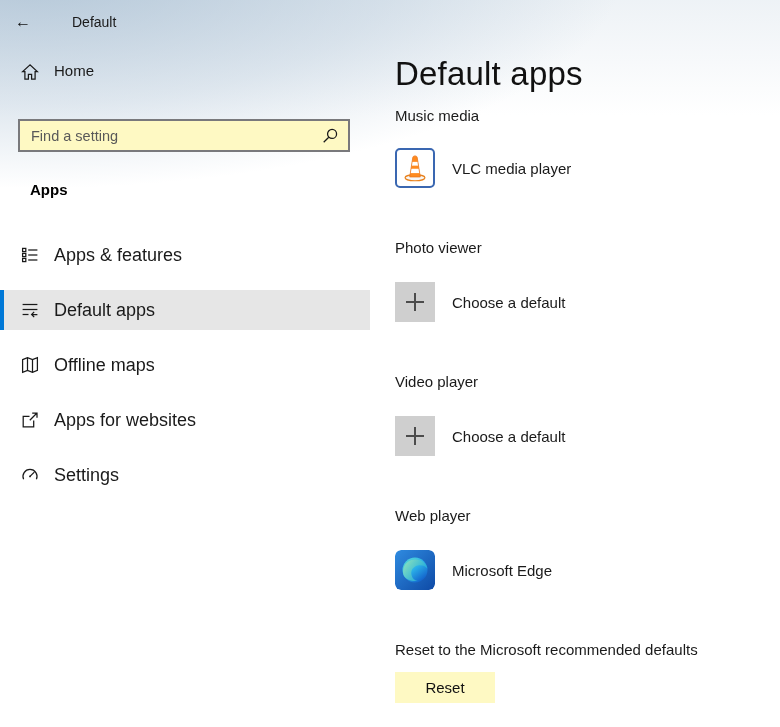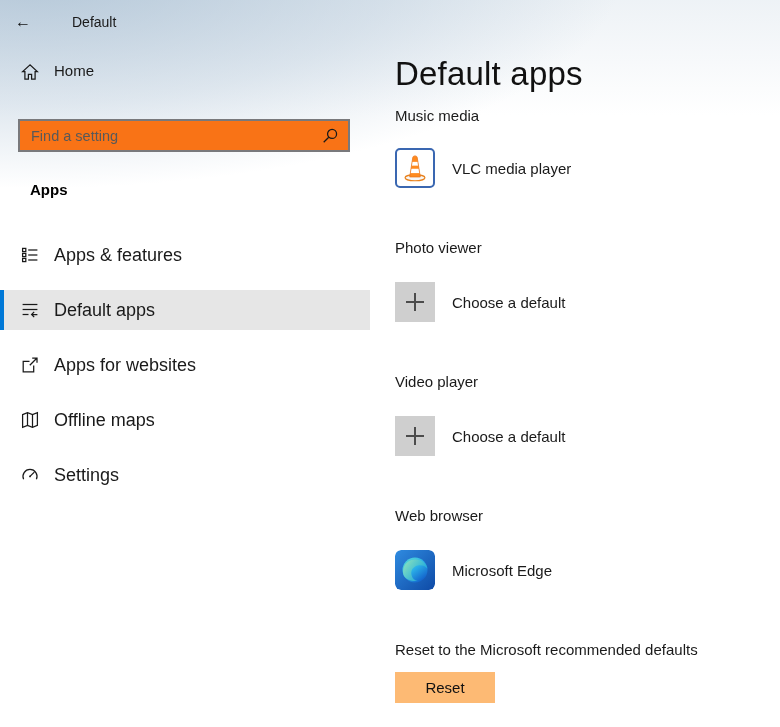--- a/index.html
+++ b/index.html
@@ -13,21 +13,21 @@
       radial-gradient(760px 280px at 30px -30px, rgba(141,170,196,0.60) 0%, rgba(158,183,206,0.32) 48%, rgba(255,255,255,0) 78%),
       linear-gradient(to bottom, rgba(186,204,219,0.25) 0%, rgba(255,255,255,0) 55%);
   }
   .layout{position:relative;z-index:1;display:flex;width:100%;height:100%;}
   .sidebar{flex:0 0 370px;width:370px;}
   .titlebar{height:44px;display:flex;align-items:center;padding-left:15px;}
   .back-button{width:22px;font-size:16px;cursor:pointer;color:#111;}
   .app-title{font-size:14px;margin-left:35px;}
   .home-row{margin-top:18px;height:40px;display:flex;padding-left:20px;cursor:pointer;}
   .home-label{margin-left:14px;font-size:15px;}
-  .search-box{margin:17px 20px 0 18px;height:29px;border:2px solid #79797c;background:#f97316;display:flex;align-items:center;padding:0 9px 0 11px;}
+  .search-box{margin:17px 20px 0 18px;height:29px;border:2px solid #79797c;background:#fef9c3;display:flex;align-items:center;padding:0 9px 0 11px;}
   .search-box input{flex:1;border:none;outline:none;background:transparent;font-family:inherit;font-size:14.5px;color:#2b2b2b;padding:0;min-width:0;}
   .search-box input::placeholder{color:#595959;opacity:1;}
   .section-header{margin-top:29px;padding-left:30px;font-size:15px;font-weight:bold;color:#000;}
   .nav{margin-top:37px;}
   .nav-item{height:40px;display:flex;align-items:center;padding-left:20px;margin-bottom:15px;position:relative;cursor:pointer;}
   .nav-item.selected{background:#e6e6e6;}
   .nav-item.selected::before{content:"";position:absolute;left:0;top:0;width:4px;height:100%;background:#0078d7;}
   .nav-icon{width:20px;height:20px;flex:0 0 20px;display:inline-flex;align-items:center;justify-content:center;}
   .nav-label{margin-left:14px;font-size:18px;}
   .main{flex:1;padding-left:25px;}
@@ -37,21 +37,21 @@
   .app-row{margin-top:25px;display:flex;align-items:center;}
   .app-row.vlc-row{margin-top:23px;text-align:right;}
   .tile{width:40px;height:40px;flex:0 0 40px;display:flex;align-items:center;justify-content:center;box-sizing:border-box;}
   .tile.plus-tile{background:#cfcfcf;position:relative;cursor:pointer;}
   .tile.plus-tile::before{content:"";position:absolute;left:11px;top:19.2px;width:18px;height:1.6px;background:#4c4c4c;}
   .tile.plus-tile::after{content:"";position:absolute;left:19.2px;top:11px;width:1.6px;height:18px;background:#4c4c4c;}
   .tile.vlc-tile{background:#fff;border:2px solid #3a67b1;border-radius:5px;}
   .tile.edge-tile{border-radius:6px;overflow:hidden;}
   .app-name{margin-left:17px;font-size:15px;}
   .reset-label{font-size:15px;line-height:19px;margin-top:50px;}
-  .reset-button{margin-top:13px;width:100px;height:31px;background:#fdba74;border:none;font-family:inherit;font-size:15px;color:#111;cursor:pointer;display:block;}
+  .reset-button{margin-top:13px;width:100px;height:31px;background:#fef9c3;border:none;font-family:inherit;font-size:15px;color:#111;cursor:pointer;display:block;}
   svg.icon{stroke:#191919;fill:none;stroke-width:1.25;}
 </style>
 </head>
 <body>
 
 <div class="top-gradient"></div>
 
 <div class="layout">
 
   <aside class="sidebar">
@@ -105,36 +105,36 @@
             <line x1="2.6" y1="14.5" x2="8.5" y2="14.5"></line>
             <path d="M11.6 14.5 H17.4 M14.2 11.9 L11.6 14.5 L14.2 17.1"></path>
           </svg>
         </span>
         <span class="nav-label">Default apps</span>
       </div>
 
       <div class="nav-item">
         <span class="nav-icon">
           <svg class="icon" width="20" height="20" viewBox="0 0 20 20">
-            <path d="M9.5 6.3 H3.2 V16.8 H13.7 V10.5"></path>
-            <path d="M9.8 10.2 L17 3 M12.2 3 H17 V7.8"></path>
-          </svg>
-        </span>
-        <span class="nav-label">Apps for websites</span>
-      </div>
-
-      <div class="nav-item">
-        <span class="nav-icon">
-          <svg class="icon" width="20" height="20" viewBox="0 0 20 20">
             <path d="M2.6 4.6 L7.5 2.6 L12.5 4.6 L17.4 2.6 V15.4 L12.5 17.4 L7.5 15.4 L2.6 17.4 Z"></path>
             <line x1="7.5" y1="2.6" x2="7.5" y2="15.4"></line>
               <line x1="12.5" y1="4.6" x2="12.5" y2="17.4"></line>
           </svg>
         </span>
         <span class="nav-label">Offline maps</span>
+      </div>
+
+      <div class="nav-item">
+        <span class="nav-icon">
+          <svg class="icon" width="20" height="20" viewBox="0 0 20 20">
+            <path d="M9.5 6.3 H3.2 V16.8 H13.7 V10.5"></path>
+            <path d="M9.8 10.2 L17 3 M12.2 3 H17 V7.8"></path>
+          </svg>
+        </span>
+        <span class="nav-label">Apps for websites</span>
       </div>
 
 
       <div class="nav-item">
         <span class="nav-icon">
           <svg class="icon" width="20" height="20" viewBox="0 0 20 20">
             <path d="M3.6 14.2 A7 7 0 1 1 16.4 14.2"></path>
             <line x1="10" y1="11.4" x2="14.3" y2="7.1"></line>
             <circle cx="10" cy="11.4" r="0.9" fill="#191919" stroke="none"></circle>
           </svg>
@@ -174,21 +174,21 @@
       <span class="tile plus-tile"></span>
       <span class="app-name">Choose a default</span>
     </div>
 
     <div class="category">Video player</div>
     <div class="app-row">
       <span class="tile plus-tile"></span>
       <span class="app-name">Choose a default</span>
     </div>
 
-    <div class="category">Web browser</div>
+    <div class="category">Web player</div>
     <div class="app-row">
       <span class="tile edge-tile">
         <svg width="40" height="40" viewBox="0 0 40 40">
           <defs>
             <linearGradient id="etile" x1="0" y1="0" x2="1" y2="1">
               <stop offset="0" stop-color="#2f8be0"></stop>
                 <stop offset="1" stop-color="#0e4aa6"></stop>
             </linearGradient>
             <linearGradient id="eball" x1="0" y1="0" x2="0.8" y2="1">
               <stop offset="0" stop-color="#5ee0d2"></stop>

